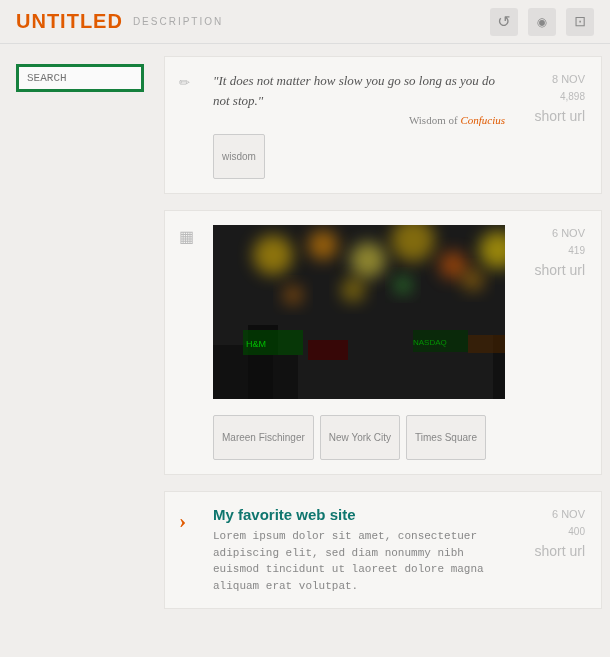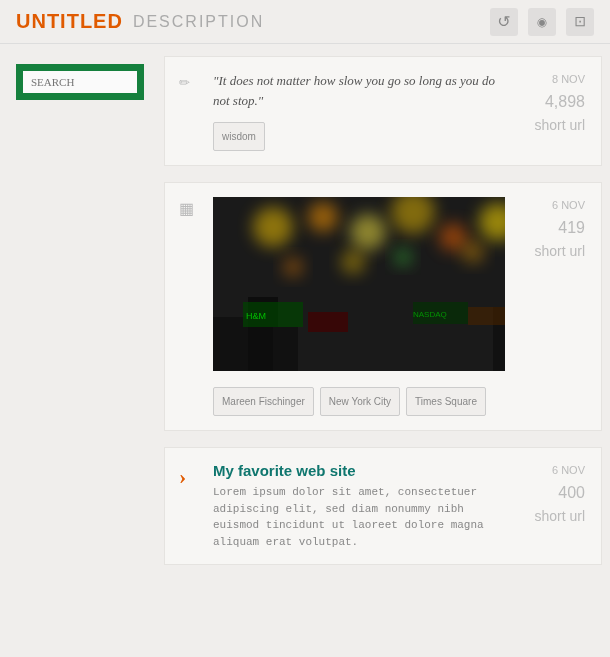--- a/index.html
+++ b/index.html
@@ -30,21 +30,21 @@
     .site-title {
       font-family: Arial, sans-serif;
       font-size: 20px;
       font-weight: bold;
       color: #e05a00;
       letter-spacing: 1px;
       text-transform: uppercase;
     }
     .site-description {
       font-family: Arial, sans-serif;
-      font-size: 16px;
+      font-size: 10px;
       color: #aaa;
       letter-spacing: 2px;
       text-transform: uppercase;
     }
     .header-icons {
       display: flex;
       gap: 10px;
       align-items: center;
     }
     .header-icon {
@@ -71,25 +71,25 @@
       width: 160px;
       min-width: 160px;
       padding: 8px 16px;
       display: flex;
       flex-direction: column;
       gap: 10px;
     }
     .search-box {
       width: 100%;
       padding: 5px 8px;
-      border: 7px solid #15803d;
+      border: 3px solid #15803d;
       background: #fafafa;
       font-size: 11px;
       color: #aaa;
-      font-family: Liberation Serif, serif;
+      font-family: Liberation Mono, monospace;
       outline: none;
     }
 
     
     .content {
       flex: 1;
       padding: 0 8px 0 4px;
     }
 
     
@@ -122,21 +122,21 @@
       color: #bbb;
       font-family: Arial, sans-serif;
       line-height: 1.6;
     }
     .post-meta-col .date {
       font-size: 11px;
       color: #bbb;
       text-transform: uppercase;
     }
     .post-meta-col .likes {
-      font-size: 16px;
+      font-size: 10px;
       color: #bbb;
     }
     .post-meta-col .short-url {
       font-size: 14px;
       color: #bbb;
     }
 
     
     .quote-text {
       font-style: italic;
@@ -151,21 +151,21 @@
       text-align: right;
     }
     .quote-source .author-link {
       color: #e05a00;
       font-style: italic;
     }
     .tag-btn {
       display: inline-block;
       border: 1px solid #ccc;
       background: #f0eeec;
-      padding: 8px 8px;
+      padding: 16px 8px;
       font-size: 10px;
       color: #888;
       margin-top: 8px;
       border-radius: 2px;
       font-family: Arial, sans-serif;
       cursor: pointer;
     }
 
     
     .post-image {
@@ -253,20 +253,24 @@
   </aside>
 
   <main class="content">
 
     <div class="post-card">
       <div class="post-icon-col">
         <span class="pencil-icon" style="color:#bbb;"></span>
       </div>
       <div class="post-body">
         <div class="quote-text">"It does not matter how slow you go so long as you do not stop."</div>
+        <div class="quote-source">
+          <span>Wisdom of</span>
+          <span class="author-link">Confucius</span>
+        </div>
         <div>
           <span class="tag-btn">wisdom</span>
         </div>
       </div>
       <div class="post-meta-col">
         <div class="date">8 NOV</div>
         <div class="likes">4,898</div>
         <div class="short-url">short url</div>
       </div>
     </div>

